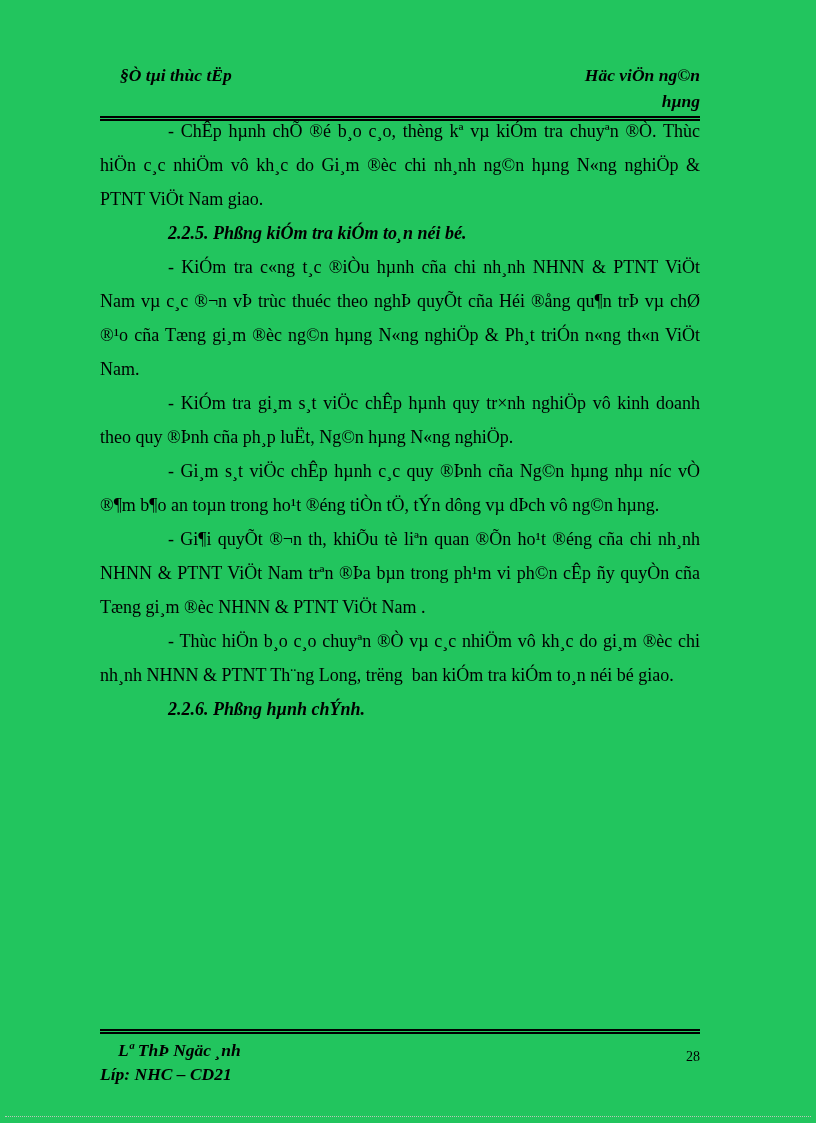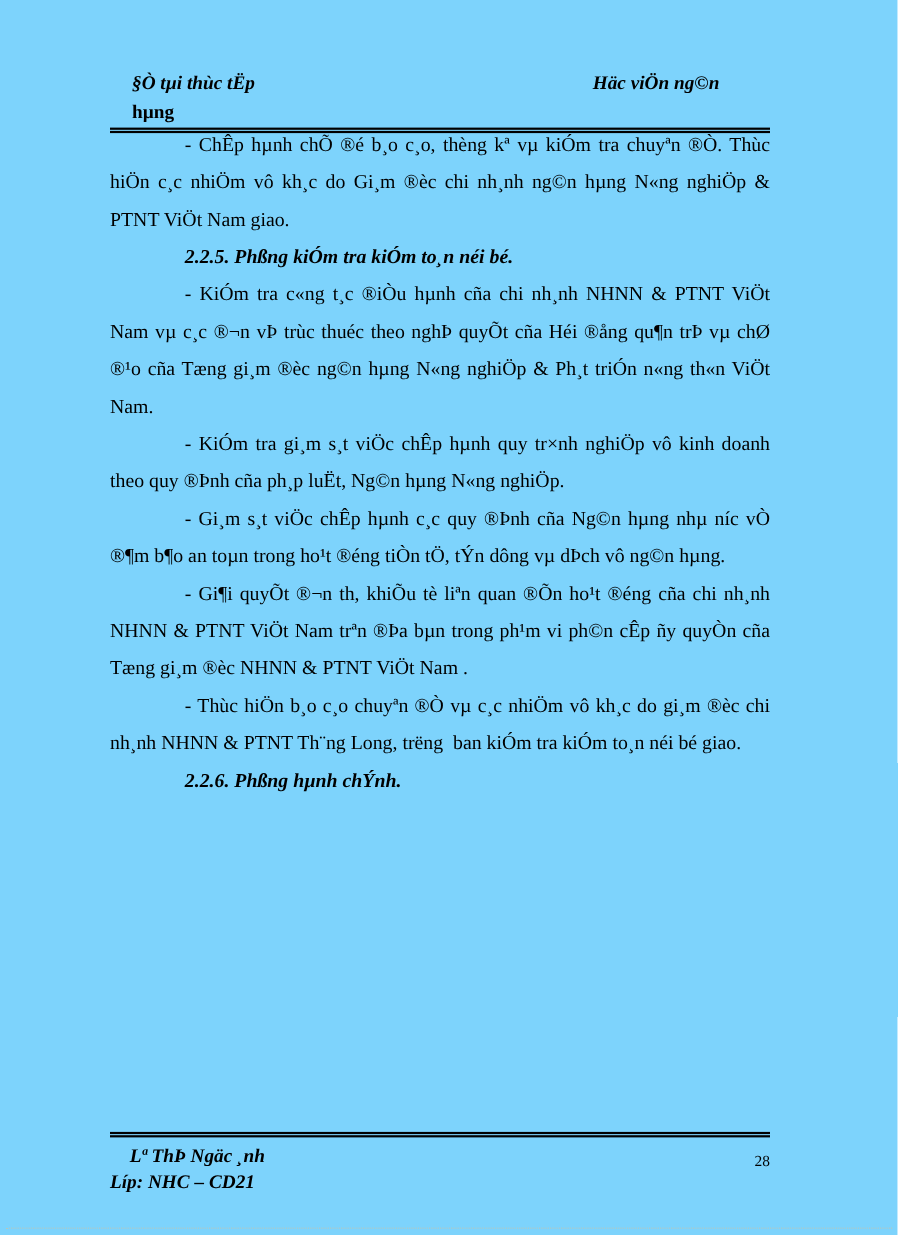--- a/index.html
+++ b/index.html
@@ -1,46 +1,48 @@
 <!DOCTYPE html>
 <html><head>
 <meta charset="utf-8">
 <style>
   html, body { margin: 0; padding: 0; background: #ffffff; }
   .page {
     position: relative;
     width: 816px;
     height: 1123px;
-    background: #7dd3fc;
+    background: #22c55e;
     color: #000000;
     font-family: "Liberation Serif", "DejaVu Serif", serif;
     overflow: hidden;
   }
   
   .header {
     position: absolute;
     left: 100px;
     top: 62px;
     width: 600px;
   }
   .header-line1 {
     display: flex;
     justify-content: space-between;
     font-weight: bold;
     font-style: italic;
     font-size: 17.5px;
     line-height: 27px;
   }
   .header-left  { padding-left: 20px; }
-  .header-right { margin-right: 46px; }
+  .header-right { }
   .header-line2 {
     font-weight: bold;
+    font-style: italic;
     font-size: 17.5px;
     line-height: 24px;
     padding-left: 20px;
+    text-align: right;
   }
   .rule {
     height: 0;
     border-bottom: 5px double #000000;
   }
   .header .rule { margin-top: 3px; }
   
   .body {
     position: absolute;
     left: 100px;

